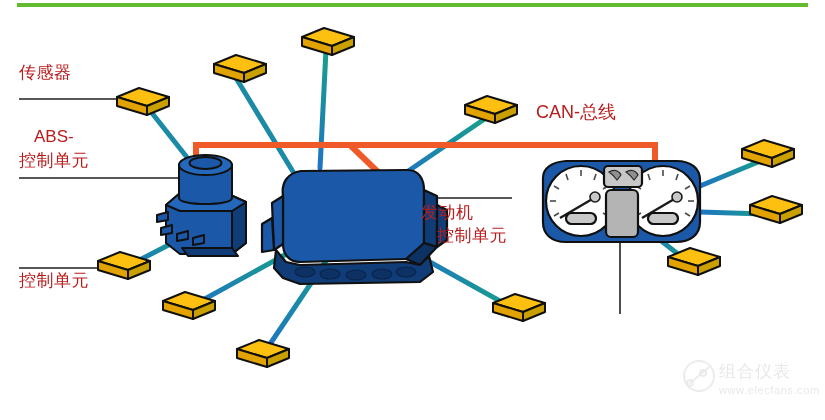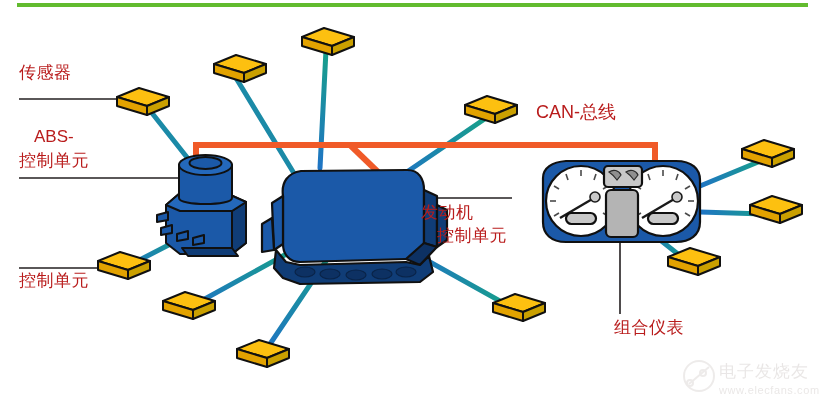--- a/index.html
+++ b/index.html
@@ -340,26 +340,25 @@
   <div class="label latin" style="left:34px; top:127px;">ABS-</div>
   <div class="label cjk" style="left:19px; top:150px;">控制单元</div>
 
   <div class="label cjk" style="left:19px; top:270px;">控制单元</div>
 
   <div class="label latin" style="left:536px; top:102px; font-size:18px;">CAN-总线</div>
 
   <div class="label cjk" style="left:421px; top:202px;">发动机</div>
   <div class="label cjk" style="left:437px; top:225px;">控制单元</div>
 
-  <div class="label cjk" style="left:614px; top:317px;">组合仪表</div>
 
   <div class="wm">
     <svg width="36" height="40" viewBox="0 0 36 40">
       <circle cx="16" cy="20" r="15" fill="none" stroke="#c7bebb" stroke-width="2"></circle>
       <path d="M 6,28 L 26,11" stroke="#c7bebb" stroke-width="2" fill="none"></path>
       <circle cx="7" cy="27" r="3" fill="none" stroke="#c7bebb" stroke-width="2"></circle>
       <circle cx="20" cy="17" r="3" fill="none" stroke="#c7bebb" stroke-width="2"></circle>
     </svg>
-    <div class="wm-txt">电子发烧友</div>
+    <div class="wm-txt">组合仪表</div>
     <div class="wm-url">www.elecfans.com</div>
   </div>
 
 </div>
 
 </body></html>

